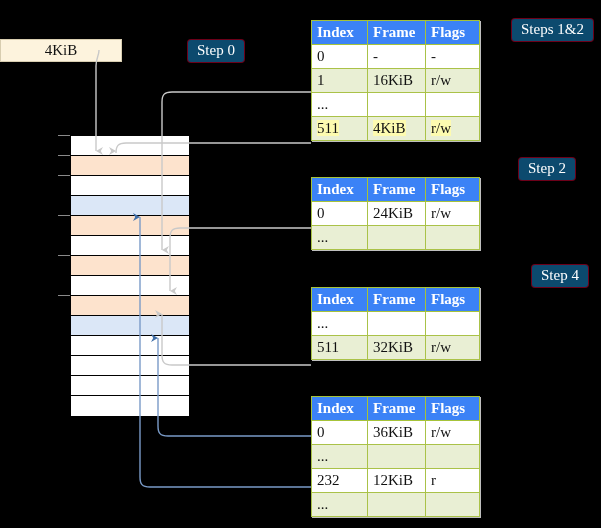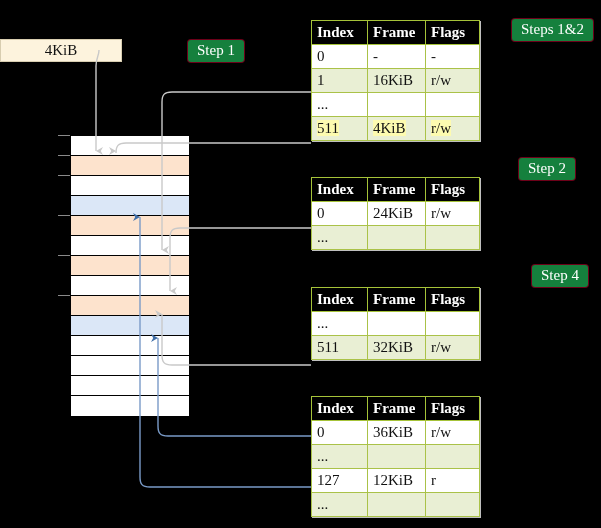--- a/index.html
+++ b/index.html
@@ -1,20 +1,20 @@
 <!DOCTYPE html>
 <html><head>
 <meta charset="utf-8">
 <style>
   html,body{margin:0;padding:0;background:#000;}
   body{width:601px;height:528px;position:relative;overflow:hidden;
        font-family:"Liberation Serif", serif;}
 
   
-  .badge{position:absolute;background:#15803d;color:#ffffff;
+  .badge{position:absolute;background:#0c4a6e;color:#ffffff;
          font-family:"Liberation Serif", serif;font-size:15px;
          padding:2px 9px 3px 9px;border-radius:3px;white-space:nowrap;
          box-shadow:0 0 0 1px #6d0019;line-height:17px;}
 
   
   .vpage{position:absolute;background:#fdf3dd;border:1px solid #d8cdb0;
          color:#111;font-size:15px;text-align:center;line-height:21px;
          height:21px;}
 
   
@@ -27,42 +27,42 @@
   .m-blue{background:#dbe7f7;}
   .tick{position:absolute;left:58px;width:12px;height:0;
         border-top:1px solid #8a8a8a;}
 
   
   .ptable{position:absolute;border-collapse:collapse;
           box-shadow:1px 1px 0 #bfbfbf;background:#fff;}
   .ptable td,.ptable th{border:1px solid #aac248;padding:1px 5px 2px 5px;
           font-size:15px;line-height:20px;text-align:left;color:#111;
           height:20px;box-sizing:border-box;font-weight:normal;}
-  .ptable th{background:#000000;color:#ffffff;font-weight:bold;
+  .ptable th{background:#3b82f6;color:#ffffff;font-weight:bold;
           border-color:#a6c339;}
   .r-white{background:#ffffff;}
   .r-green{background:#e9efd4;}
   .hl{background:#fdfbb0;}
   .c-index{width:56px;}
   .c-frame{width:58px;}
   .c-flags{width:54px;}
 
   
   svg#wires{position:absolute;left:0;top:0;width:601px;height:528px;
             pointer-events:none;}
 </style>
 </head>
 <body>
 
 <div class="vpage" style="left:0px;top:39px;width:120px;">
   <span>4KiB</span>
 </div>
 
 <div class="badge" style="left:188px;top:40px;">
-  <span>Step 1</span>
+  <span>Step 0</span>
 </div>
 <div class="badge" style="left:512px;top:19px;">
   <span>Steps 1&amp;2</span>
 </div>
 <div class="badge" style="left:519px;top:158px;">
   <span>Step 2</span>
 </div>
 <div class="badge" style="left:532px;top:265px;">
   <span>Step 4</span>
 </div>
@@ -177,21 +177,21 @@
         <td class="c-index"><span>0</span></td>
         <td class="c-frame"><span>36KiB</span></td>
         <td class="c-flags"><span>r/w</span></td>
       </tr>
       <tr class="r-green">
         <td class="c-index"><span>...</span></td>
         <td class="c-frame">&nbsp;</td>
         <td class="c-flags">&nbsp;</td>
       </tr>
       <tr class="r-white">
-        <td class="c-index"><span>127</span></td>
+        <td class="c-index"><span>232</span></td>
         <td class="c-frame"><span>12KiB</span></td>
         <td class="c-flags"><span>r</span></td>
       </tr>
       <tr class="r-green">
         <td class="c-index"><span>...</span></td>
         <td class="c-frame">&nbsp;</td>
         <td class="c-flags">&nbsp;</td>
       </tr>
     </tbody>
   </table>

